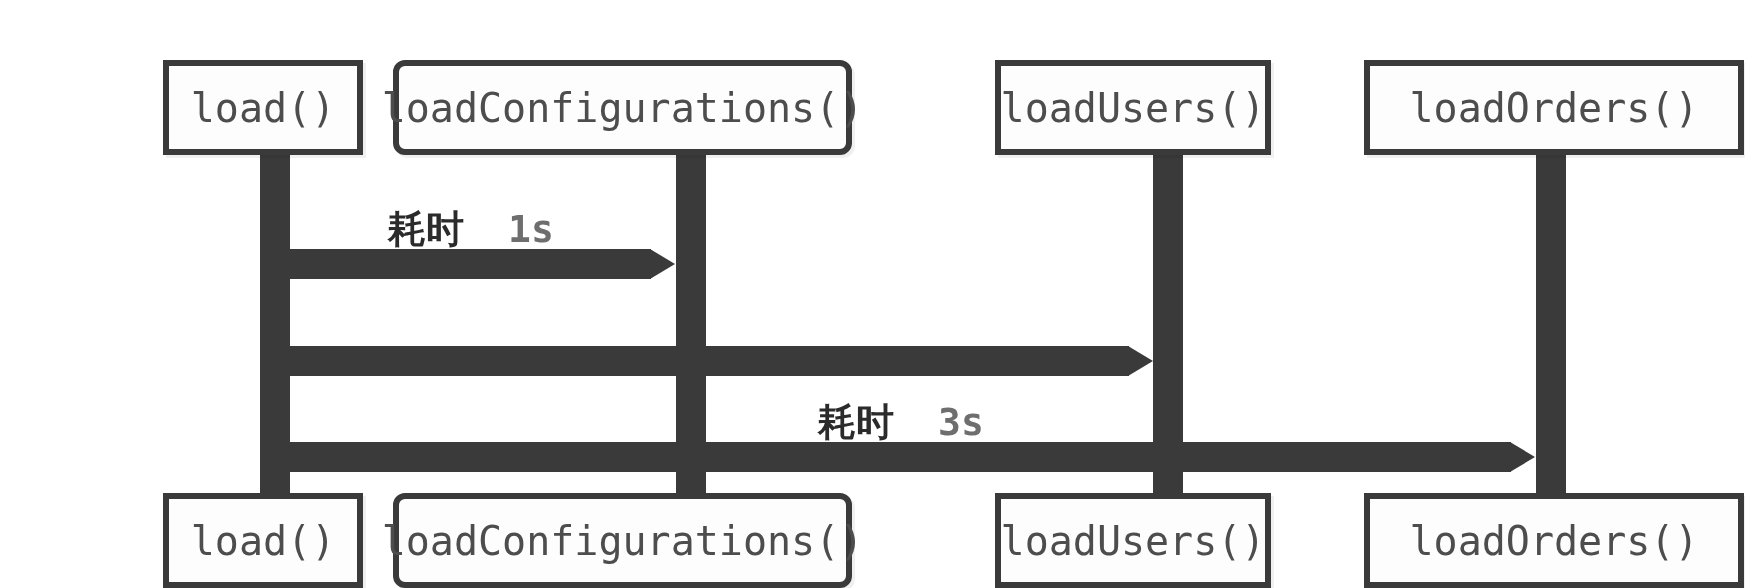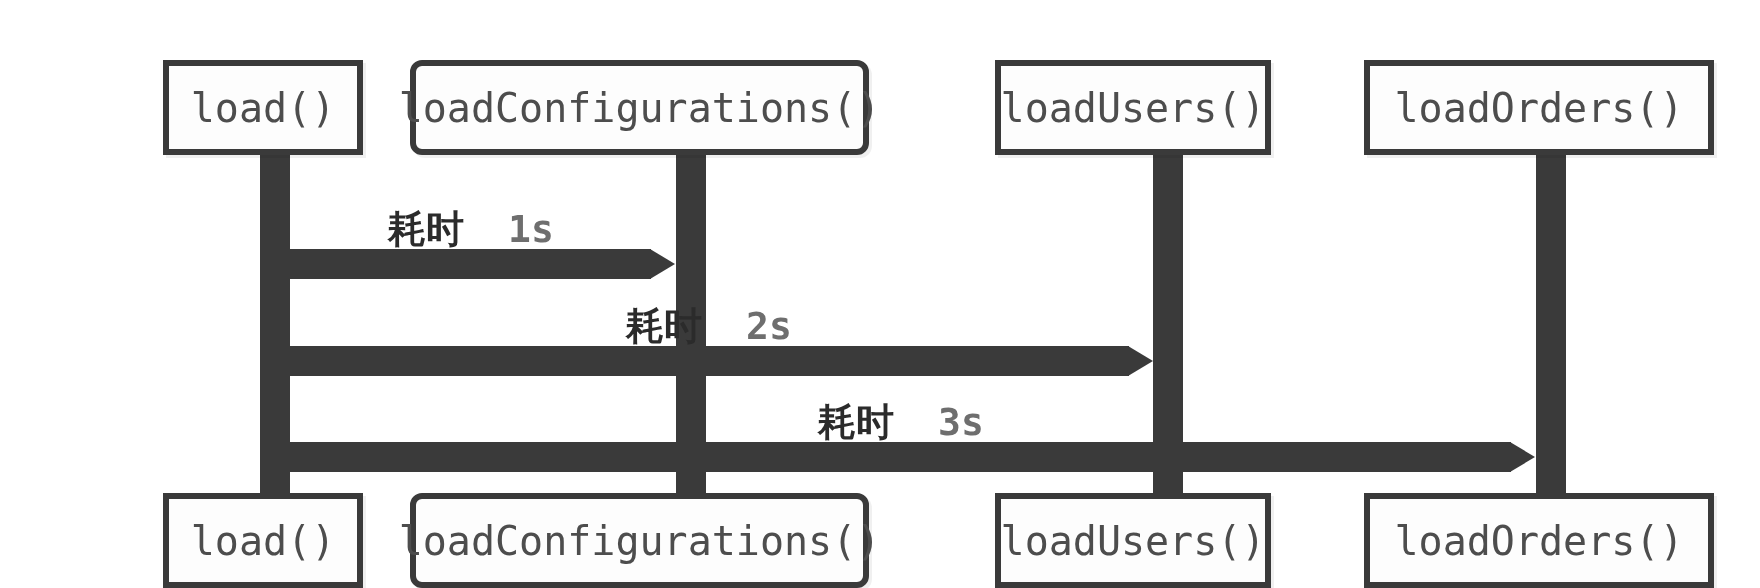--- a/index.html
+++ b/index.html
@@ -25,23 +25,23 @@
     font-size: 40px;
     letter-spacing: 0px;
     color: #4d4d4d;
     box-shadow: 3px 3px 0 rgba(0,0,0,0.06);
     white-space: nowrap;
     z-index: 3;
   }
   .row-top .pbox    { top: 30px; }
   .row-bottom .pbox { top: 463px; }
   .pbox.p-load      { left: 133px;  width: 200px; }
-  .pbox.p-config    { left: 380px;  width: 459px; border-radius: 12px; }
+  .pbox.p-config    { left: 363px;  width: 459px; border-radius: 12px; }
   .pbox.p-users     { left: 965px;  width: 276px; }
-  .pbox.p-orders    { left: 1334px; width: 350px; }
+  .pbox.p-orders    { left: 1334px; width: 380px; }
 
   
   .lifeline {
     position: absolute;
     top: 125px;
     height: 338px;
     width: 6px;
     background: #3a3a3a;
     z-index: 1;
   }
@@ -122,23 +122,20 @@
   <div class="lifeline ll-users"></div>
   <div class="lifeline ll-orders"></div>
 
   <div class="arrow arrow-1"></div>
   <div class="arrow arrow-2"></div>
   <div class="arrow arrow-3"></div>
 
   <div class="msg-label label-1">
     <span class="zh">耗时</span><span class="val">1s</span>
   </div>
-  <div class="msg-label label-2">
-    <span class="zh">耗时</span><span class="val">2s</span>
-  </div>
   <div class="msg-label label-3">
     <span class="zh">耗时</span><span class="val">3s</span>
   </div>
 
   <div class="row-bottom">
     <div class="pbox p-load">
       <span>load()</span>
     </div>
     <div class="pbox p-config">
       <span>loadConfigurations()</span>

